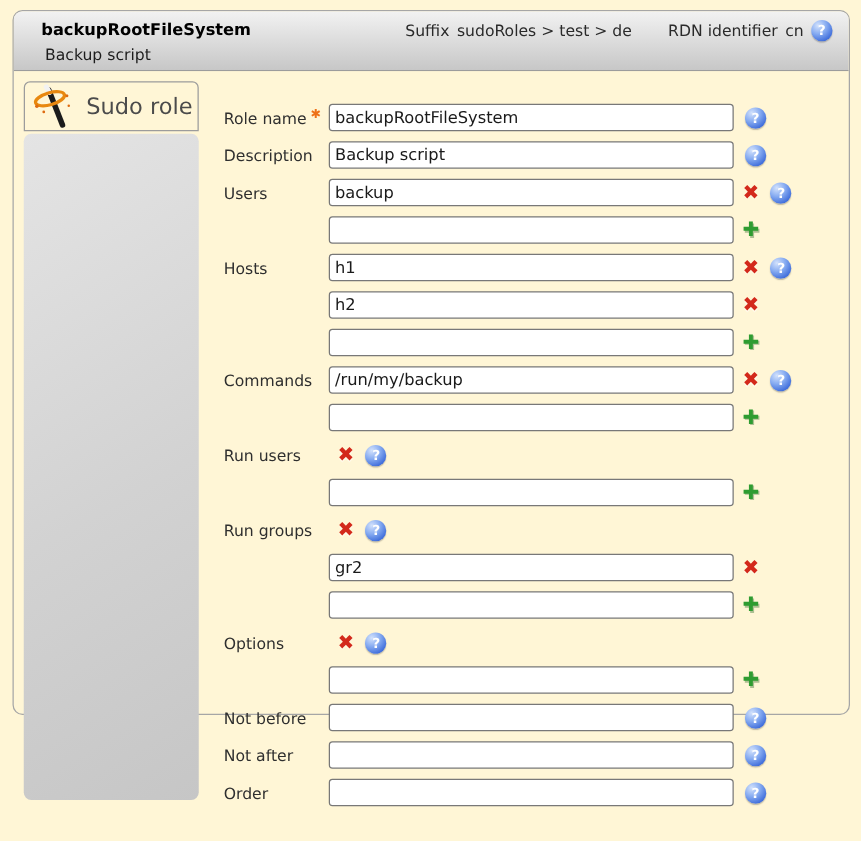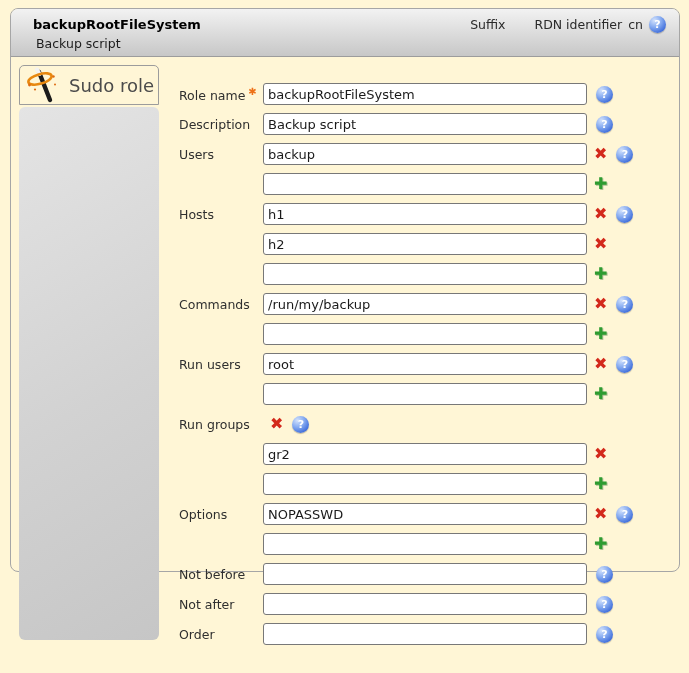--- a/index.html
+++ b/index.html
@@ -115,20 +115,21 @@
 </head>
 <body>
 
 <div class="container">
 
   <div class="titlebar">
     <span class="tb-title">backupRootFileSystem</span>
     <span class="tb-sub">Backup script</span>
     <span class="tb-right">
       <span>Suffix</span>
+      <span class="gap6">sudoRoles &gt; test &gt; de</span>
       <span class="gap16">RDN identifier</span>
       <span class="gap6">cn</span>
       <span class="icon-help">?</span>
     </span>
   </div>
 
   <div class="sidebar">
     <div class="tab-active">
       <span class="wand-icon">
         <svg width="34" height="36" viewBox="0 0 34 36">
@@ -211,21 +212,20 @@
   <div class="row">
     <span class="flabel"><span class="flabel-text"></span></span>
     <input class="field" type="text" style="">
 
     <span class="icon-add">✚</span>
 
   </div>
 
   <div class="row">
     <span class="flabel"><span class="flabel-text">Run users</span></span>
-    <input class="field" type="text" value="root" style="">
     <span class="icon-del">✖</span>
 
     <span class="icon-help">?</span>
   </div>
 
   <div class="row">
     <span class="flabel"><span class="flabel-text"></span></span>
     <input class="field" type="text" style="">
 
     <span class="icon-add">✚</span>
@@ -249,21 +249,20 @@
   <div class="row">
     <span class="flabel"><span class="flabel-text"></span></span>
     <input class="field" type="text" style="">
 
     <span class="icon-add">✚</span>
 
   </div>
 
   <div class="row">
     <span class="flabel"><span class="flabel-text">Options</span></span>
-    <input class="field" type="text" value="NOPASSWD" style="">
     <span class="icon-del">✖</span>
 
     <span class="icon-help">?</span>
   </div>
 
   <div class="row">
     <span class="flabel"><span class="flabel-text"></span></span>
     <input class="field" type="text" style="">
 
     <span class="icon-add">✚</span>

